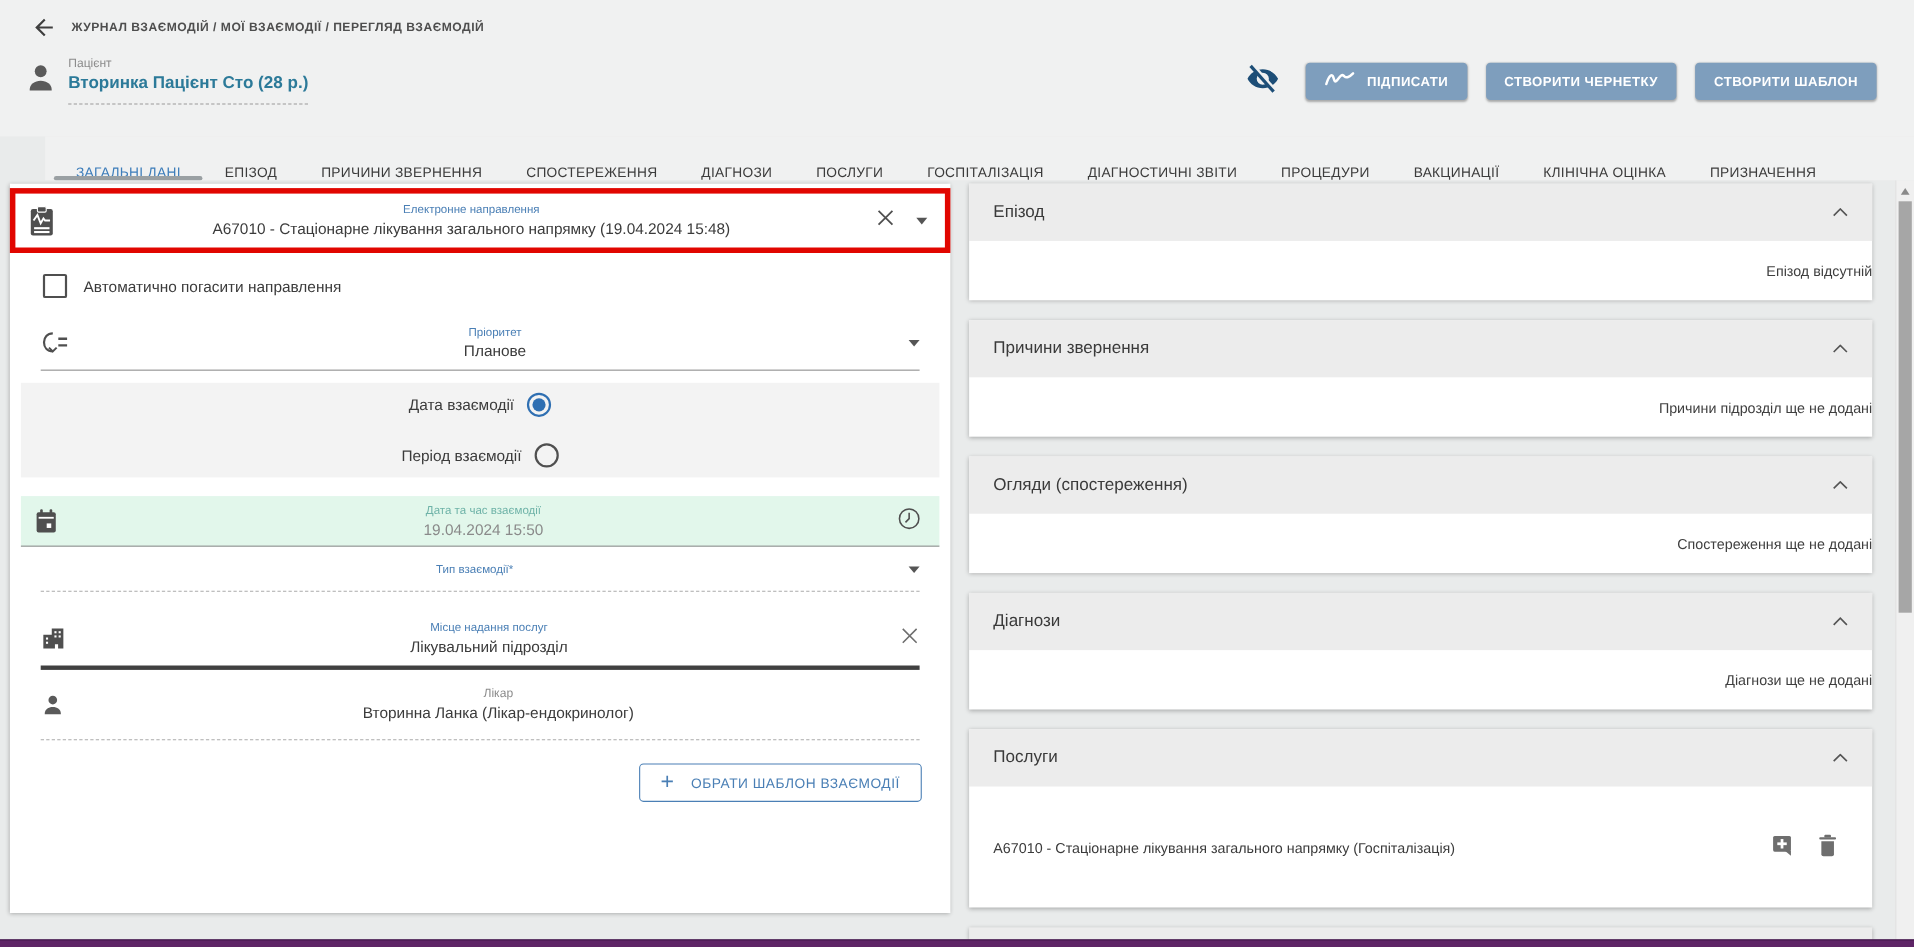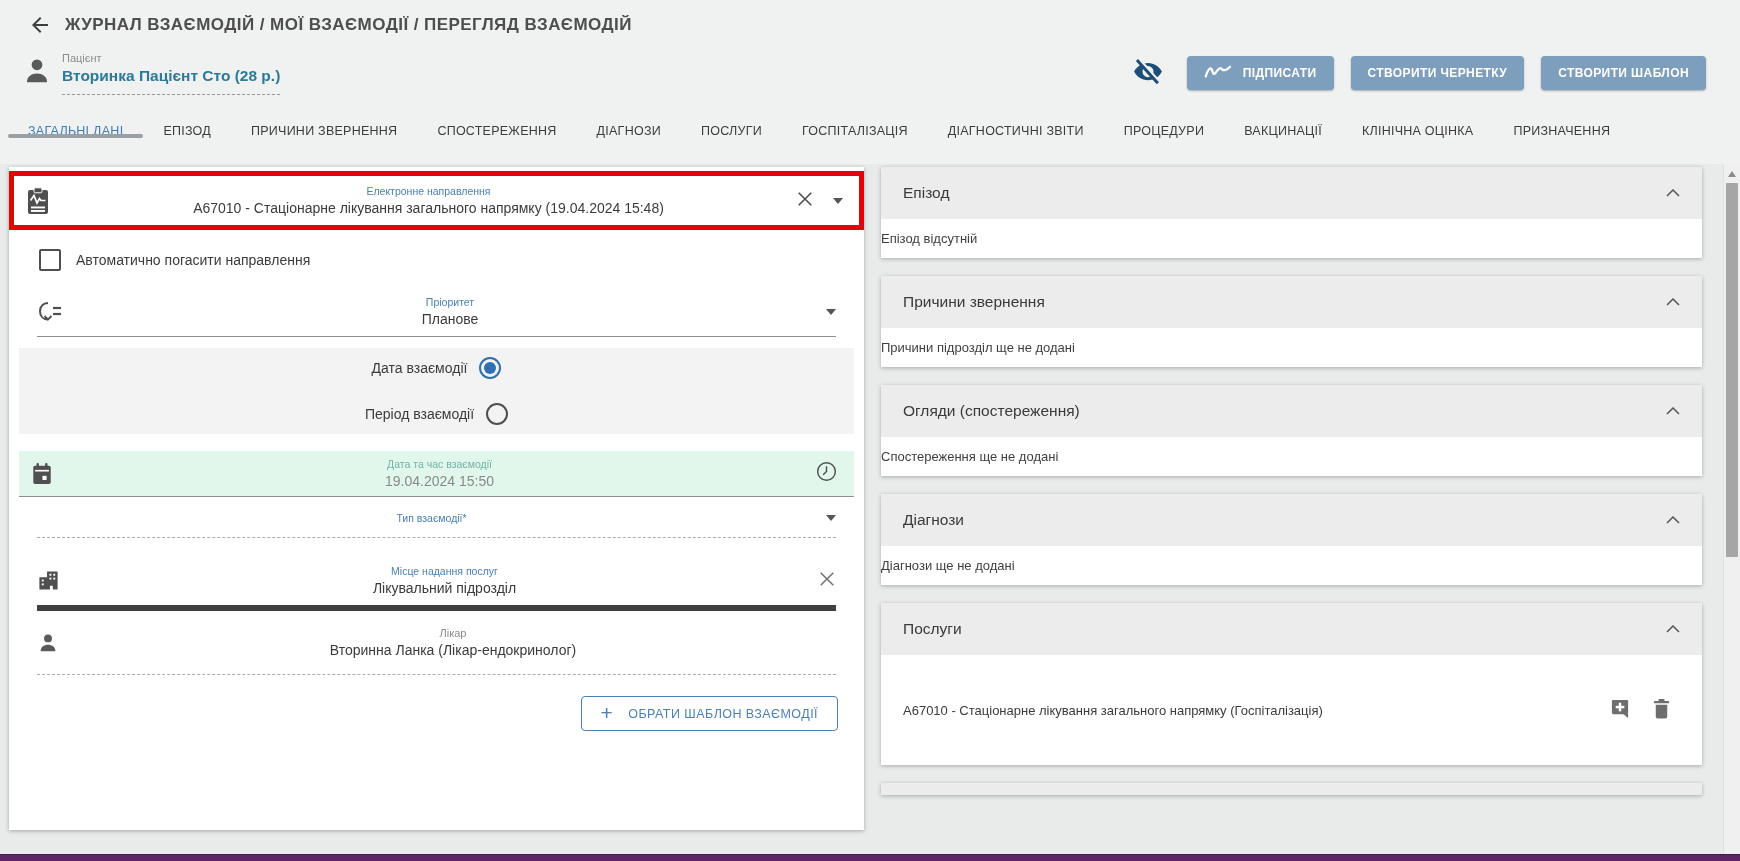--- a/index.html
+++ b/index.html
@@ -6,37 +6,37 @@
   body{
     width:1740px;height:861px;overflow:hidden;position:relative;
     background:#e9ebeb;color:#3b3b3b;
     font-family:"Liberation Sans", sans-serif;
   }
   
   .topbar{background:#f0f1f1;height:124px;box-sizing:border-box;padding-top:12px;}
   .crumb-row{display:flex;align-items:center;gap:13px;padding-left:28px;height:26px;}
   .back-btn{cursor:pointer;display:flex;align-items:center;}
   .back-btn svg{width:24px;height:24px;display:block;}
-  .crumbs{font-size:17px;font-weight:600;color:#4e4e4e;letter-spacing:.45px;}
+  .crumbs{font-size:11px;font-weight:600;color:#4e4e4e;letter-spacing:.45px;}
   .patient-row{display:flex;align-items:flex-start;padding-left:22px;margin-top:14px;position:relative;}
   .avatar-ic svg{width:30px;height:30px;display:block;margin-top:4px;}
   .patient-block{margin-left:10px;border-bottom:1px dashed #9a9a9a;padding-bottom:9px;min-width:216px;cursor:pointer;}
   .patient-label{font-size:11px;color:#8c8c8c;}
   .patient-name{font-size:15.5px;font-weight:700;color:#2c7a99;margin-top:3px;}
   .actions{position:absolute;right:34px;top:4px;display:flex;align-items:center;gap:17px;}
   .eye-btn{cursor:pointer;display:flex;margin-right:6px;}
   .eye-btn svg{width:32px;height:30px;}
   .btn{
     display:flex;align-items:center;gap:11px;background:#7e9ebd;border:none;border-radius:4px;
     color:#fff;font-weight:700;font-size:12px;letter-spacing:.4px;padding:0 17px;height:34px;
     font-family:inherit;box-shadow:0 1px 2px rgba(0,0,0,.3);cursor:pointer;white-space:nowrap;
   }
   .btn svg{width:28px;height:14px;}
   
-  .tabs{display:flex;align-items:flex-start;padding-left:8px;height:40px;background:#f0f1f1;}
+  .tabs{display:flex;align-items:flex-end;padding-left:8px;height:40px;background:#f0f1f1;margin-left:41px;}
   .tab{display:flex;align-items:center;padding:0 20px;font-size:12.5px;color:#3c3c3c;
        letter-spacing:.25px;position:relative;cursor:pointer;white-space:nowrap;}
   .tab.active{color:#3d7dba;}
   .tab.active::after{content:"";position:absolute;left:0;right:0;bottom:0;height:4px;background:#9aa0a3;border-radius:2px;}
   
   .content{position:absolute;left:0;top:164px;right:0;bottom:0;box-sizing:border-box;
            padding:3px 38px 0 9px;display:flex;gap:17px;background:#e9ebeb;}
   .left-card{width:855px;flex:none;background:#fff;height:663px;box-shadow:0 1px 4px rgba(0,0,0,.3);box-sizing:border-box;}
   .field{display:flex;align-items:center;}
   .f-icon{flex:none;display:flex;}
@@ -62,37 +62,37 @@
   .radio{width:18px;height:18px;border:2px solid #4f4f4f;border-radius:50%;margin-left:12px;position:relative;flex:none;}
   .radio.sel{border-color:#2f6fb2;}
   .radio.sel::after{content:"";position:absolute;inset:3px;background:#2f6fb2;border-radius:50%;}
   .datetime{margin:17px 10px 0;background:#e2f7eb;padding:7px 16px 7px 12px;border-bottom:1px solid #8f8f8f;}
   .datetime .f-icon svg{width:22px;height:24px;}
   .datetime .f-value{color:#8a8a8a;}
   .clock-btn{cursor:pointer;display:flex;flex:none;}
   .clock-btn svg{width:23px;height:23px;}
   .type-field{margin:15px 28px 0;padding-bottom:13px;border-bottom:1px dashed #ababab;}
   .class-field{margin:14px 28px 0;}
-  .location{margin:27px 28px 0;padding-bottom:9px;border-bottom:6px solid #404040;}
+  .location{margin:27px 28px 0;padding-bottom:9px;border-bottom:4px solid #404040;}
   .location .f-icon svg{width:23px;height:23px;}
   .doctor{margin:16px 28px 0;padding-bottom:16px;border-bottom:1px dashed #ababab;}
   .doctor .f-icon svg{width:22px;height:22px;}
   .btn-row{display:flex;justify-content:flex-end;margin:21px 26px 0;}
   .outline-btn{display:flex;align-items:center;gap:15px;border:1px solid #4a7fb5;color:#4a7fb5;background:#fff;
                border-radius:4px;height:35px;padding:0 19px;font-size:12.5px;letter-spacing:.45px;
                font-family:inherit;cursor:pointer;}
   .plus-glyph{font-size:21px;font-weight:400;line-height:1;margin-top:-2px;}
   
   .right-col{flex:1;display:flex;flex-direction:column;min-width:0;}
   .card{background:#fff;box-shadow:0 1px 4px rgba(0,0,0,.28);margin-bottom:18px;}
   .card-h{background:#ececec;display:flex;align-items:center;justify-content:space-between;
           padding:0 22px;height:52px;font-size:15.5px;color:#3a3a3a;cursor:pointer;}
   .chev{display:flex;}
   .chev svg{width:14px;height:8px;}
-  .card-b{height:39px;display:flex;align-items:center;justify-content:flex-start;font-size:13px;color:#3f3f3f;}
+  .card-b{height:54px;display:flex;align-items:center;justify-content:flex-end;font-size:13px;color:#3f3f3f;}
   .card-b.svc{height:110px;justify-content:space-between;padding:0 30px 0 22px;}
   .svc-text{font-size:13px;color:#3b3b3b;}
   .svc-icons{display:flex;align-items:center;gap:20px;}
   .svc-icons .ic{cursor:pointer;display:flex;}
   .svc-icons svg{width:21px;height:21px;}
   .card.partial{height:12px;margin-bottom:0;background:#ececec;}
   
   .scrollbar{position:absolute;top:164px;right:0;bottom:0;width:17px;background:#f0f0f0;
              border-left:1px solid #e0e0e0;box-sizing:border-box;z-index:5;}
   .sb-up{position:absolute;top:7px;left:3.5px;width:0;height:0;border-left:4.5px solid transparent;

